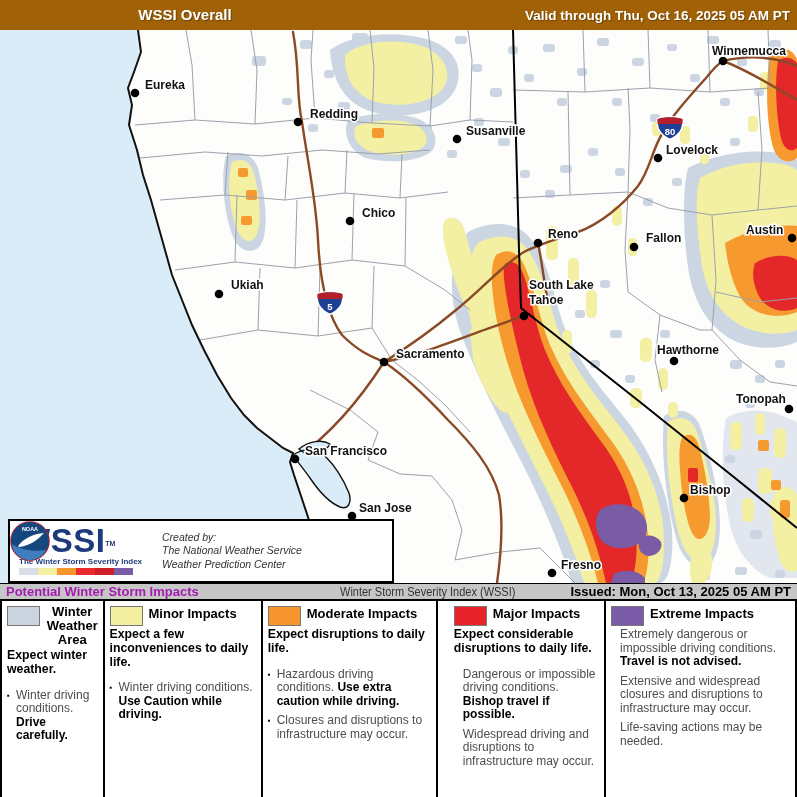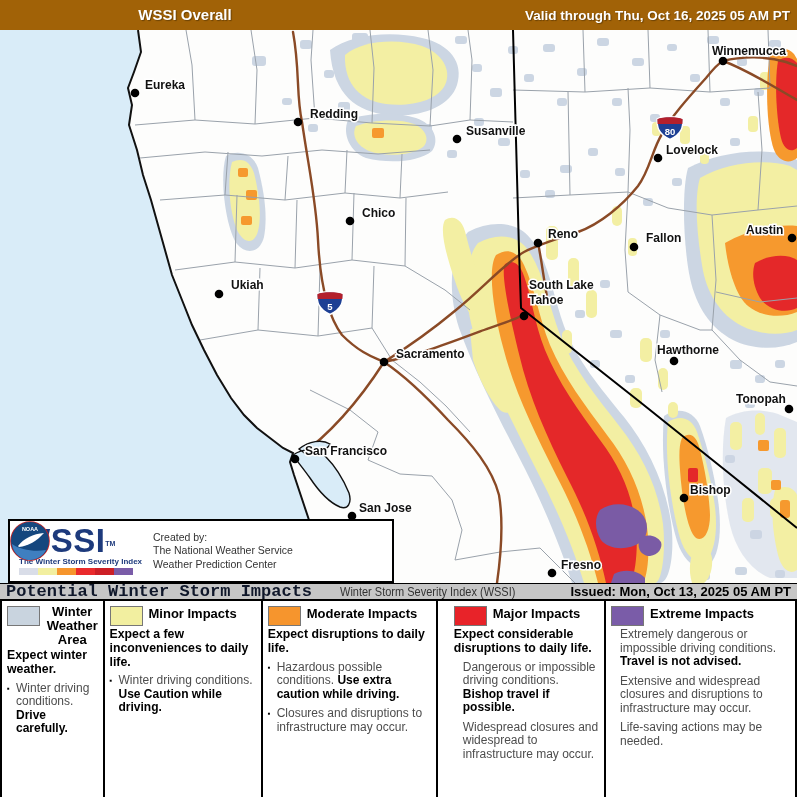--- a/index.html
+++ b/index.html
@@ -18,44 +18,44 @@
   
   .logobox{position:absolute;left:8px;top:489px;width:382px;height:60px;background:#fff;
        border:2px solid #000;display:flex;align-items:center;}
   .wssi-block{width:128px;padding-left:9px;}
   .wssi-word{font-size:33px;font-weight:bold;color:#1d3a7c;letter-spacing:.5px;line-height:.85;}
   .wssi-tm{font-size:7px;color:#1d3a7c;vertical-align:6px;font-weight:bold;}
   .wssi-tag{font-size:8px;font-weight:bold;color:#1d3a7c;white-space:nowrap;margin-top:1px;}
   .wssi-bar{display:flex;height:7px;width:114px;margin-top:2px;}
   .wssi-bar span{flex:1;}
   .logos{display:flex;gap:3px;margin-left:6px;}
-  .created{font-size:10.5px;color:#333;line-height:1.3;}
+  .created{margin-left:9px;font-size:10.5px;color:#333;line-height:1.3;font-style:italic;}
   
   .statusbar{position:absolute;left:0;top:583px;width:797px;height:18px;background:#c6c6c6;
        border-top:1px solid #000;border-bottom:2px solid #000;box-sizing:border-box;}
-  .statusbar .left{position:absolute;left:6px;top:0;line-height:16px;font-weight:bold;font-size:17px;color:#0f172a;font-family:Liberation Mono, monospace;}
+  .statusbar .left{position:absolute;left:6px;top:0;line-height:16px;font-weight:bold;font-size:13px;color:#a21caf;}
   .statusbar .center{position:absolute;left:340px;top:0;line-height:16px;font-size:12.5px;color:#333;
        transform:scaleX(.88);transform-origin:left;}
   .statusbar .right{position:absolute;right:6px;top:0;line-height:16px;font-weight:bold;font-size:13px;color:#000;margin-left:24px;}
   
   .legend{position:absolute;left:0;top:601px;width:797px;height:232px;background:#fff;
        border-left:2px solid #000;border-right:2px solid #000;border-bottom:4px solid #0369a1;
        box-sizing:border-box;display:flex;}
   .col{border-right:2px solid #000;box-sizing:border-box;padding:4px 4px 2px 5px;overflow:hidden;}
   .col:last-child{border-right:none;}
   .col:nth-child(1){width:103px;}
   .col:nth-child(2){width:159px;}
   .col:nth-child(3){width:176px;}
   .col:nth-child(4){width:169px;padding-left:16px;}
   .col:nth-child(5){width:190px;}
   .col-head{display:flex;align-items:flex-start;margin-bottom:2px;}
   .swatch{width:31px;height:18px;border:1px solid #777;flex:0 0 auto;margin-right:6px;margin-top:1px;}
   .col-title{font-size:13px;font-weight:bold;color:#000;line-height:1.08;text-align:center;flex:1;}
   .col:nth-child(n+2) .col-title{text-align:left;margin-top:2px;}
-  .col-summary{font-size:12.3px;font-weight:bold;color:#000;line-height:1.12;margin:2px 0 5px 0;}
+  .col-summary{font-size:12.3px;font-weight:bold;color:#000;line-height:1.12;margin:2px 0 12px 0;}
   .item{display:flex;font-size:12px;line-height:1.13;margin-bottom:6px;}
   .marker{width:9px;flex:0 0 auto;font-size:8px;line-height:13px;color:#000;}
   .nob .marker{visibility:hidden;}
   .plain{color:#4d4d4d;}
   .emph{color:#000;font-weight:bold;}
 </style>
 </head>
 <body>
 
 <div class="header">
@@ -366,40 +366,40 @@
       </div>
     </div>
     <div class="col">
       <div class="col-head">
         <span class="swatch" style="background: rgb(246, 149, 45);"></span>
         <span class="col-title">Moderate Impacts</span>
       </div>
       <div class="col-summary">Expect disruptions to daily life.</div>
       <div class="item">
         <span class="marker">▪</span>
-        <span><span class="plain">Hazardous possible conditions. </span><span class="emph">Use extra caution while driving.</span></span>
+        <span><span class="plain">Hazardous driving conditions. </span><span class="emph">Use extra caution while driving.</span></span>
       </div>
       <div class="item">
         <span class="marker">▪</span>
         <span><span class="plain">Closures and disruptions to infrastructure may occur.</span></span>
       </div>
     </div>
     <div class="col">
       <div class="col-head">
         <span class="swatch" style="background: rgb(232, 35, 41);"></span>
         <span class="col-title">Major Impacts</span>
       </div>
       <div class="col-summary">Expect considerable disruptions to daily life.</div>
       <div class="item nob">
         <span class="marker">▪</span>
         <span><span class="plain">Dangerous or impossible driving conditions. </span><span class="emph">Bishop travel if possible.</span></span>
       </div>
       <div class="item nob">
         <span class="marker">▪</span>
-        <span><span class="plain">Widespread closures and widespread to infrastructure may occur.</span></span>
+        <span><span class="plain">Widespread driving and disruptions to infrastructure may occur.</span></span>
       </div>
     </div>
     <div class="col">
       <div class="col-head">
         <span class="swatch" style="background: rgb(122, 92, 168);"></span>
         <span class="col-title">Extreme Impacts</span>
       </div>
       <div class="item nob">
         <span class="marker">▪</span>
         <span><span class="plain">Extremely dangerous or impossible driving conditions. </span><span class="emph">Travel is not advised.</span></span>

